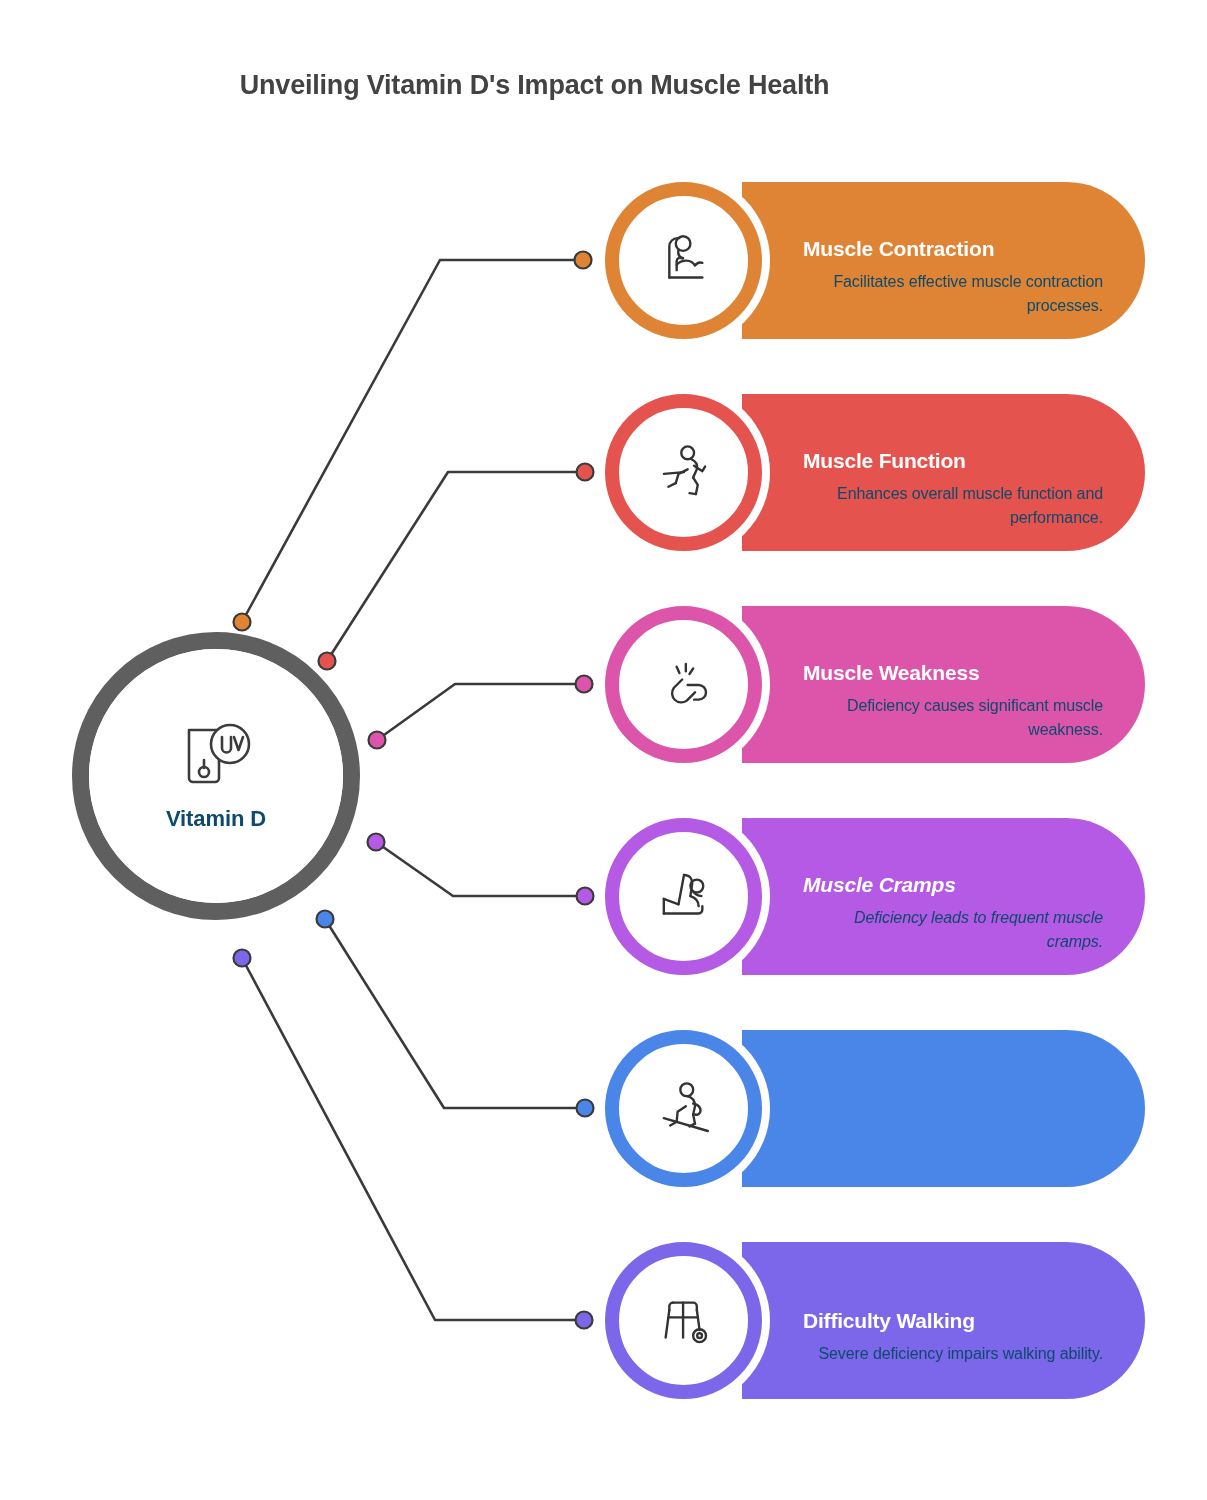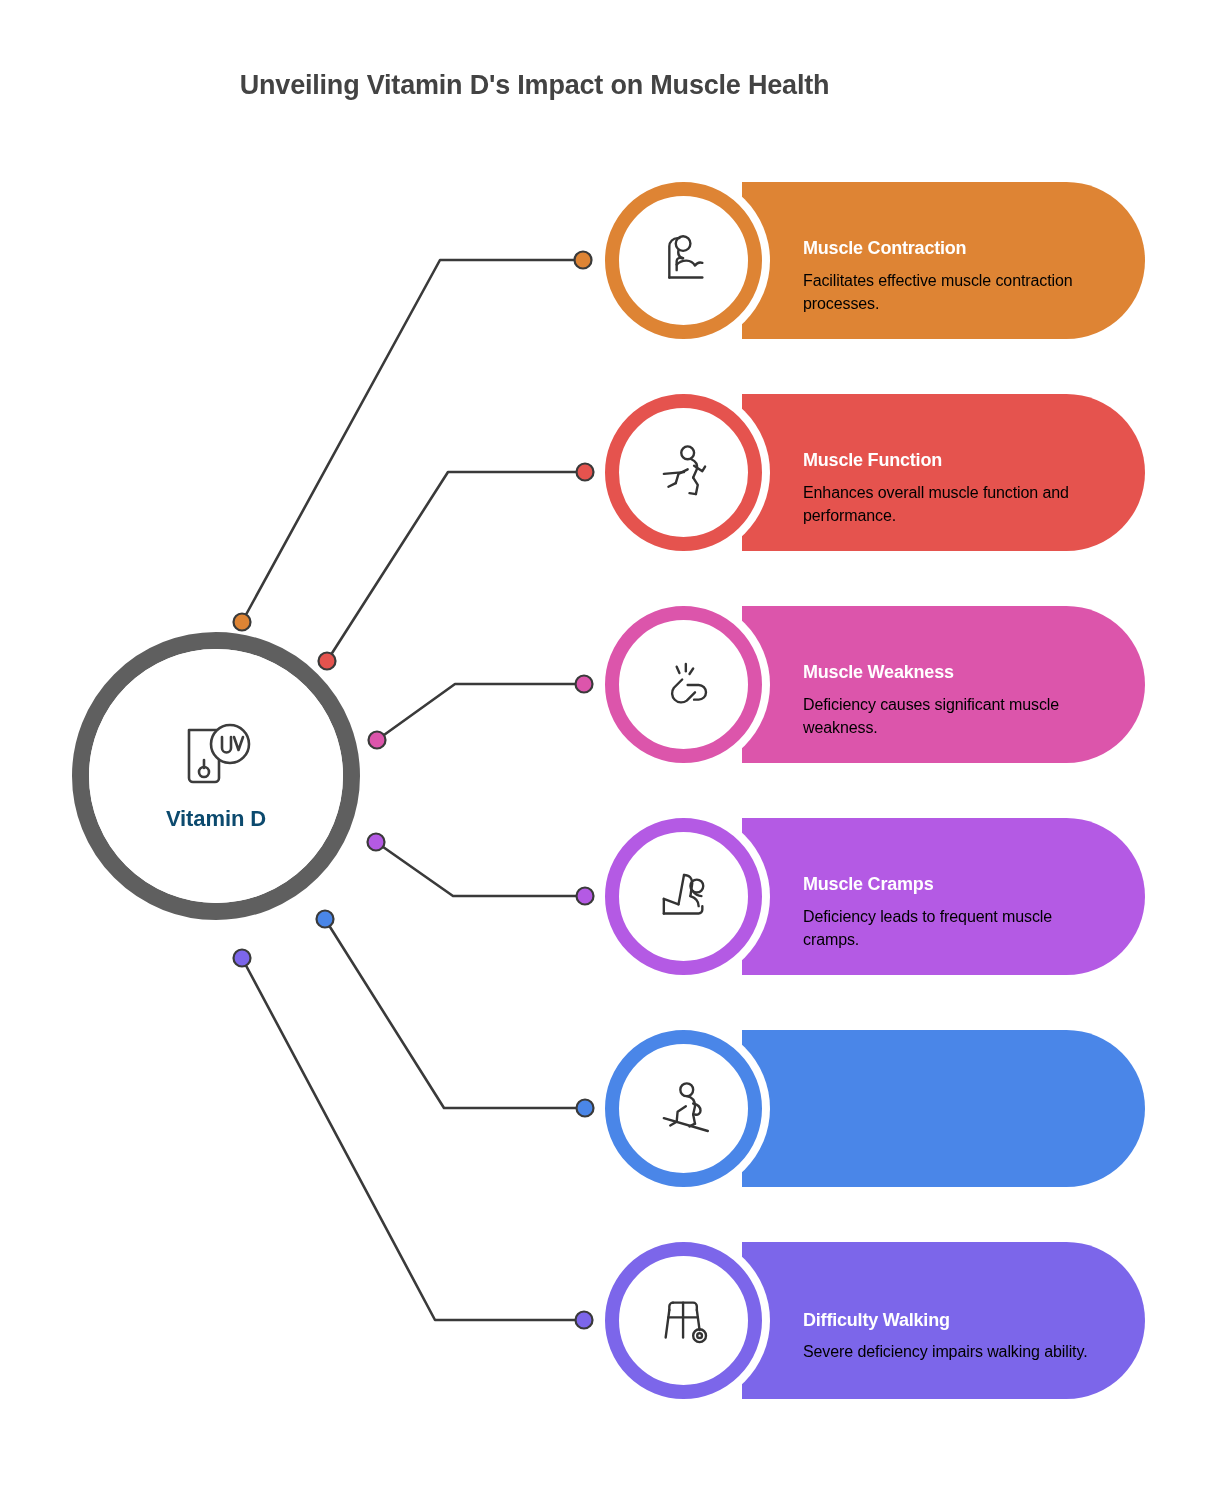--- a/index.html
+++ b/index.html
@@ -128,33 +128,34 @@
     position: absolute;
     left: 198px;
     top: 0;
     width: 300px;
     height: 157px;
     display: flex;
     flex-direction: column;
     justify-content: center;
   }
   .card-title {
-    font-size: 18px;
+    font-size: 21px;
     font-weight: bold;
     color: #ffffff;
     line-height: 1.2;
     margin-bottom: 9px;
     letter-spacing: -0.2px;
     margin-top: 32px;
   }
   .card-desc {
     font-size: 16px;
-    color: #000000;
+    color: #0c4a6e;
     line-height: 1.45;
     letter-spacing: -0.1px;
+    text-align: right;
   }
 </style>
 </head>
 <body>
 
 <div id="canvas">
 
   <div id="page-title">Unveiling Vitamin D's Impact on Muscle Health</div>
 
   <svg id="connectors" viewBox="0 0 1207 1500" width="1207" height="1500">
@@ -254,21 +255,21 @@
         <div class="icon-ring" style="border-color: rgb(220, 85, 171);">
           <svg class="icon-glyph" viewBox="0 0 72 72" fill="none" stroke="#333333" stroke-width="2.6" stroke-linecap="round" stroke-linejoin="round">
             <path d="M34 30 l-9 9 a10 10 0 0 0 14 14 l9 -9"></path>
             <path d="M40 36 h12 a8 8 0 0 1 0 16 h-5"></path>
             <path d="M28 16 l3 7"></path>
             <path d="M38 13 l0 8"></path>
             <path d="M46 18 l-4 6"></path>
           </svg>
         </div>
       </div>
-      <div class="card" style="top: 818px;">
+      <div class="card" style="top: 818px; font-style: italic;">
         <div class="card-pill" style="background: rgb(180, 90, 228);"></div>
         <div class="card-text">
           <div class="card-title">Muscle Cramps</div>
           <div class="card-desc">Deficiency leads to frequent muscle cramps.</div>
         </div>
         <div class="icon-gap"></div>
         <div class="icon-ring" style="border-color: rgb(180, 90, 228);">
           <svg class="icon-glyph" viewBox="0 0 72 72" fill="none" stroke="#333333" stroke-width="2.6" stroke-linecap="round" stroke-linejoin="round">
             <path d="M36 12 l-6 32"></path>
             <path d="M36 12 c6 0 9 4 9 9 l-2 14"></path>

